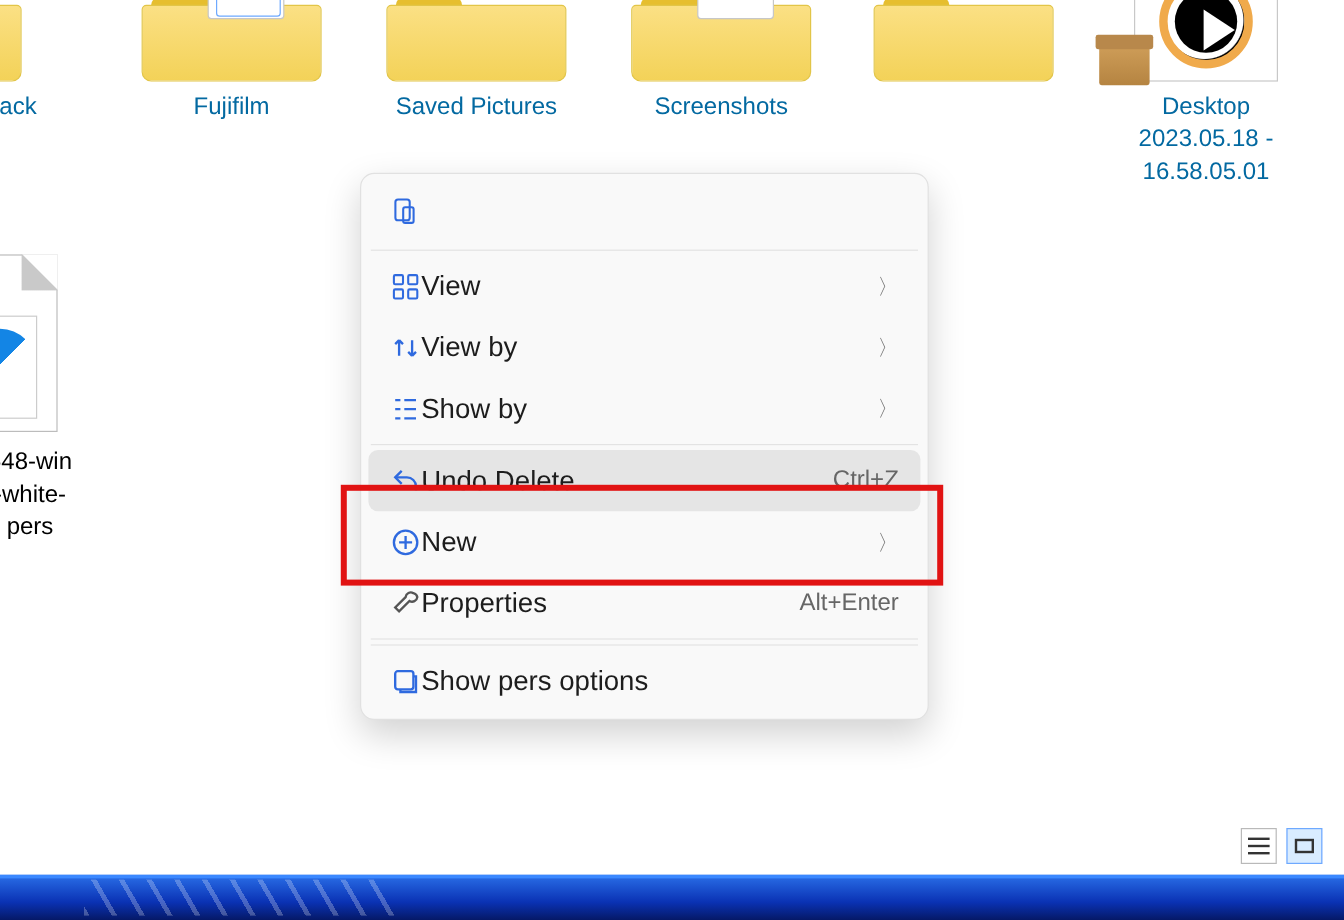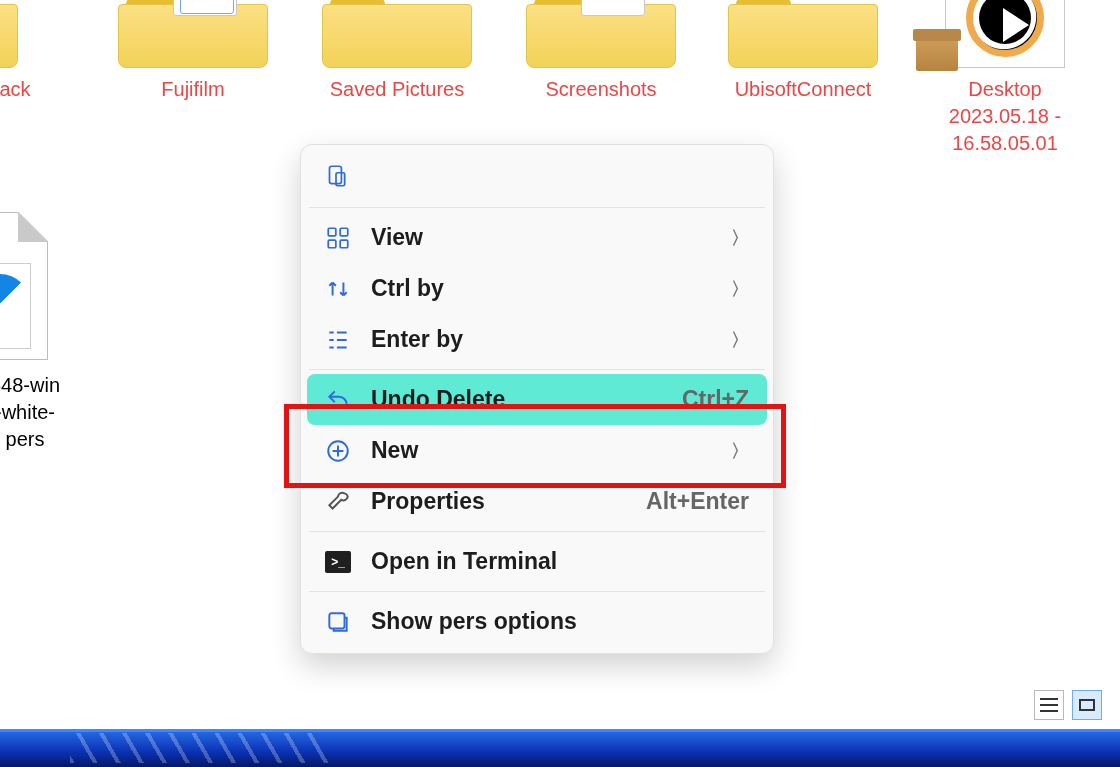--- a/index.html
+++ b/index.html
@@ -21,21 +21,21 @@
 .icon-item {
   position: absolute;
   display: flex;
   flex-direction: column;
   align-items: center;
   width: 170px;
   text-align: center;
 }
 .icon-item .label {
   font-size: 20px;
-  color: #ef4444;
+  color: #0369a1;
   margin-top: 8px;
   line-height: 1.35;
 }
 
 
 .folder {
   width: 150px;
   height: 72px;
   position: relative;
   margin-top: -22px;
@@ -181,31 +181,29 @@
   padding: 12px 16px 10px;
 }
 .menu hr{
   border:none;
   border-top:1px solid #e3e3e3;
   margin: 4px 2px;
 }
 .mi{
   display:flex;
   align-items:center;
-  gap:20px;
   padding: 12px 18px;
   font-size:23px;
   color:#1d1d1d;
   border-radius:8px;
   position:relative;
-  font-weight:bold;
-}
-.mi.hover{ background:#5eead4; }
+}
+.mi.hover{ background:#e5e5e5; }
 .mi .spacer{ flex:1; }
-.mi .hint{ font-size:23px; color:#666; }
+.mi .hint{ font-size:20px; color:#666; }
 .mi .chev{
   color:#777;
   font-size:18px;
 }
 .mi svg, .toprow svg{ width:26px; height:26px; flex:0 0 26px; }
 .mi .termicon{
   width:26px;height:22px;background:#1f1f1f;border-radius:2px;
   display:flex;align-items:center;justify-content:center;
   color:#fff;font-size:12px;
 }
@@ -277,21 +275,20 @@
 
   <div class="icon-item" style="left:516px; top:18px;">
     <div class="folder">
       <div class="sheet"></div>
     </div>
     <div class="label">Screenshots</div>
   </div>
 
   <div class="icon-item" style="left:718px; top:18px;">
     <div class="folder"></div>
-    <div class="label">UbisoftConnect</div>
   </div>
 
   <div class="icon-item" style="left:920px; top:18px;">
     <div class="video-thumb">
       <div class="play-circle"></div>
       <div class="box"></div>
     </div>
     <div class="label">Desktop 2023.05.18 - 16.58.05.01</div>
   </div>
 
@@ -322,31 +319,31 @@
       <span>View</span>
       <span class="spacer"></span>
       <span class="chev">〉</span>
     </div>
 
     <div class="mi">
       <svg viewBox="0 0 24 24" fill="none" stroke="#2f6adf" stroke-width="1.8">
         <path d="M7 18V6M7 6l-3 3M7 6l3 3"></path>
           <path d="M17 6v12M17 18l-3-3M17 18l3-3"></path>
       </svg>
-      <span>Ctrl by</span>
+      <span>View by</span>
       <span class="spacer"></span>
       <span class="chev">〉</span>
     </div>
 
     <div class="mi">
       <svg viewBox="0 0 24 24" fill="none" stroke="#2f6adf" stroke-width="1.8">
         <path d="M4 5h4M4 12h4M4 19h4"></path>
           <path d="M11 5h9M11 12h9M11 19h9"></path>
       </svg>
-      <span>Enter by</span>
+      <span>Show by</span>
       <span class="spacer"></span>
       <span class="chev">〉</span>
     </div>
 
     <hr>
 
     <div class="mi hover">
       <svg viewBox="0 0 24 24" fill="none" stroke="#2f6adf" stroke-width="1.8">
         <path d="M9 14l-5-5 5-5"></path>
           <path d="M4 9h9a7 7 0 0 1 7 7v3"></path>
@@ -370,24 +367,20 @@
       <svg viewBox="0 0 24 24" fill="none" stroke="#555" stroke-width="1.8">
         <path d="M21 7a4 4 0 0 1-6 3L7 18l-3-3 8-8a4 4 0 0 1 6-3 4 4 0 0 1 3 3z"></path>
       </svg>
       <span>Properties</span>
       <span class="spacer"></span>
       <span class="hint">Alt+Enter</span>
     </div>
 
     <hr>
 
-    <div class="mi">
-      <span class="termicon"></span>
-      <span>Open in Terminal</span>
-    </div>
 
     <hr>
 
     <div class="mi">
       <svg viewBox="0 0 24 24" fill="none" stroke="#2f6adf" stroke-width="1.8">
         <rect x="4" y="4" width="14" height="14" rx="2"></rect>
           <path d="M18 8h2v12H8v-2"></path>
       </svg>
       <span>Show pers options</span>
     </div>

